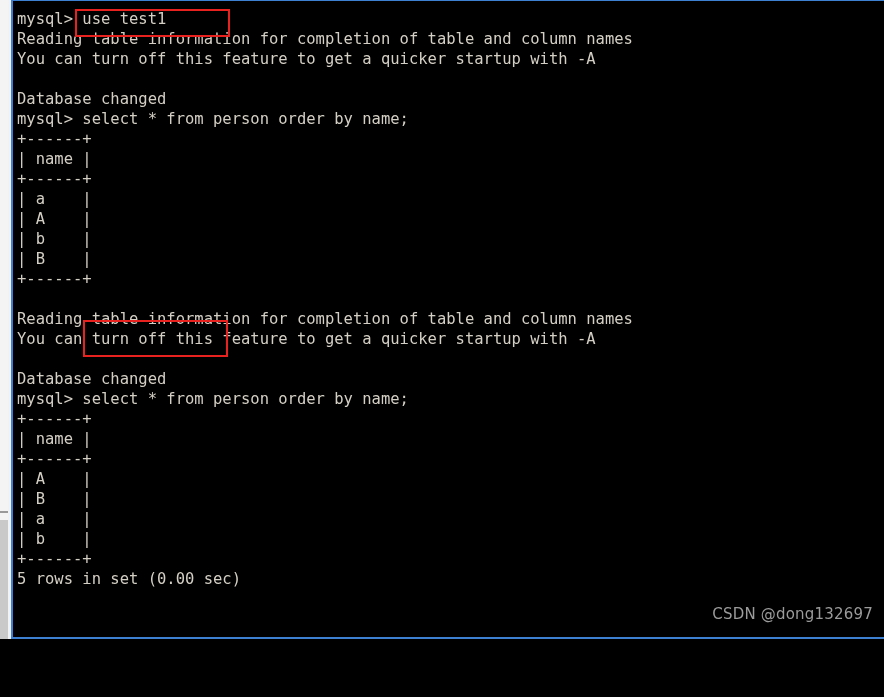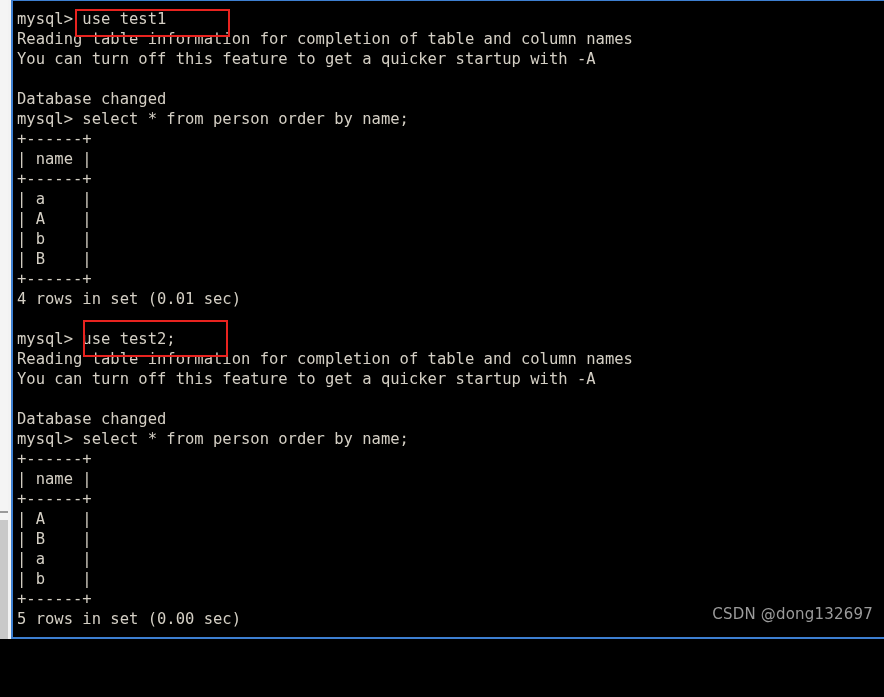--- a/index.html
+++ b/index.html
@@ -164,23 +164,21 @@
         <div class="line">Database changed</div>
         <div class="line">mysql&gt; select * from person order by name;</div>
         <div class="line">+------+</div>
         <div class="line">| name |</div>
         <div class="line">+------+</div>
         <div class="line">| a    |</div>
         <div class="line">| A    |</div>
         <div class="line">| b    |</div>
         <div class="line">| B    |</div>
         <div class="line">+------+</div>
-        <div class="line">4 rows in set (0.01 sec)</div>
-        <div class="line blank"></div>
-        <div class="line">mysql&gt; use test2;</div>
+        <div class="line blank"></div>
         <div class="line">Reading table information for completion of table and column names</div>
         <div class="line">You can turn off this feature to get a quicker startup with -A</div>
         <div class="line blank"></div>
         <div class="line">Database changed</div>
         <div class="line">mysql&gt; select * from person order by name;</div>
         <div class="line">+------+</div>
         <div class="line">| name |</div>
         <div class="line">+------+</div>
         <div class="line">| A    |</div>
         <div class="line">| B    |</div>

